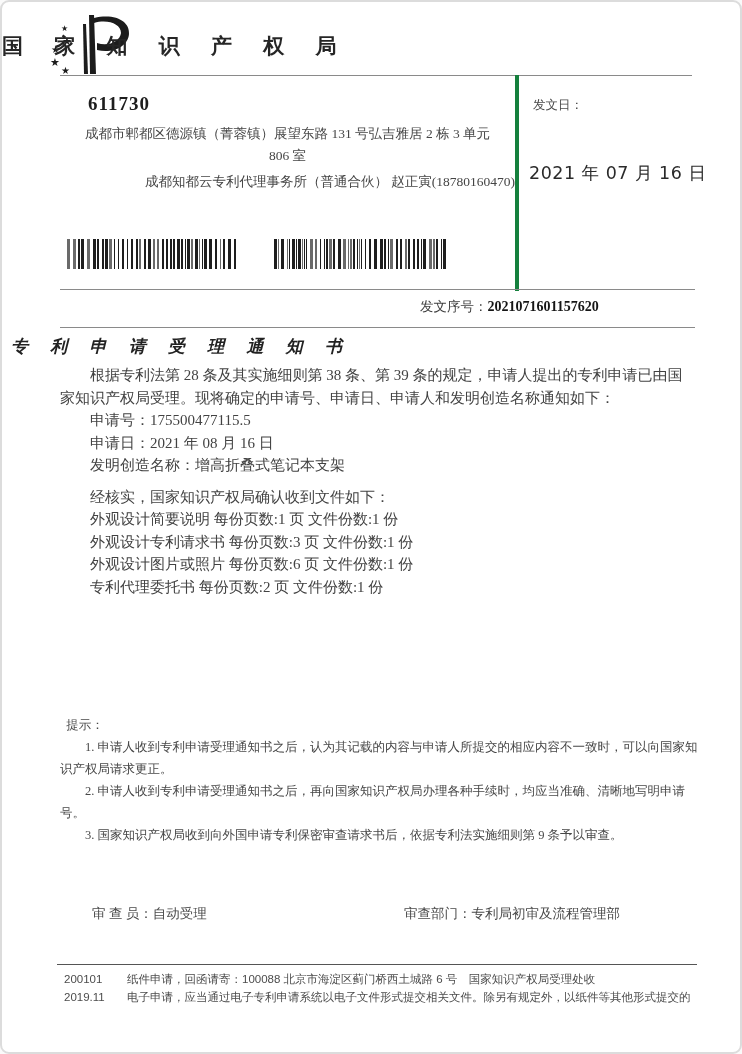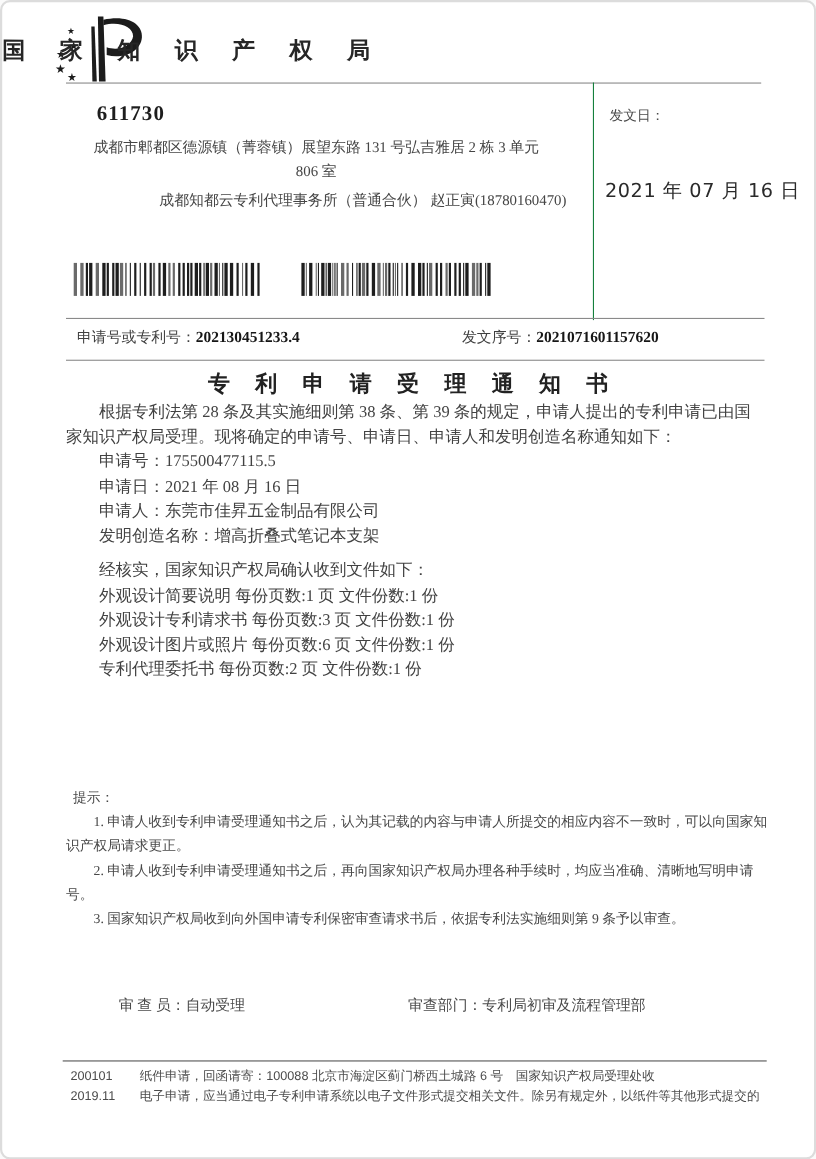--- a/index.html
+++ b/index.html
@@ -22,21 +22,21 @@
     letter-spacing:13px;
     color:#262626;
   }
   .logo{left:46px;top:10px;}
   .hr{height:0;border-top:1px solid #8a8a8a;}
   .hr1{left:58px;top:73px;width:632px;}
   .hr2{left:58px;top:287px;width:635px;}
   .hr3{left:58px;top:325px;width:635px;}
   
   .top-left{left:58px;top:73px;width:455px;height:214px;}
-  .top-right{left:513px;top:73px;width:178px;height:216px;border-left:1px solid #15803d;box-sizing:border-box;margin-left:24px;}
+  .top-right{left:513px;top:73px;width:178px;height:216px;border-left:4px solid #15803d;box-sizing:border-box;}
   .postal{position:absolute;left:28px;top:18px;font-size:19px;font-weight:bold;color:#1d1d1d;letter-spacing:1px;}
   .addr1{position:absolute;left:0;top:50px;width:100%;text-align:center;font-size:13.5px;color:#454545;}
   .addr2{position:absolute;left:0;top:72px;width:100%;text-align:center;font-size:13.5px;color:#454545;}
   .agency{position:absolute;left:0;top:98px;width:100%;text-align:right;font-size:13.5px;color:#454545;}
   .barcode{position:absolute;top:164px;height:30px;display:flex;align-items:stretch;}
   .barcode span{display:block;height:100%;}
   .bc1{left:7px;width:176px;}
   .bc2{left:214px;width:204px;}
   .issue-label{position:absolute;left:14px;top:22px;font-size:12.5px;color:#4a4a4a;}
   .issue-date{
@@ -45,37 +45,37 @@
     font-size:17.5px;font-weight:500;color:#2a2a2a;letter-spacing:0.5px;
     white-space:nowrap;
   }
   
   .refrow{left:58px;top:296px;width:635px;height:24px;font-size:13.5px;}
   .ref-app{position:absolute;left:10px;top:0;white-space:nowrap;}
   .ref-serial{position:absolute;left:360px;top:0;white-space:nowrap;}
   .ref-val{font-weight:bold;color:#161616;font-size:14px;}
   
   .doc-title{
-    left:0;top:333px;width:100%;text-align:center;
-    font-size:20px;font-weight:bold;color:#222;
-    letter-spacing:9px;text-indent:9px;
+    left:0;top:333px;width:100%;text-align:left;
+    font-size:17px;font-weight:bold;color:#222;
+    letter-spacing:9px;text-indent:9px;font-style:italic;
   }
   
   .body{left:58px;top:362px;width:636px;font-size:15px;line-height:22.5px;color:#424242;}
   .body p{margin:0;text-indent:2em;}
   .body .gap{height:9px;}
   .field-list p{margin:0;text-indent:2em;}
   
   .notes{left:58px;top:712px;width:638px;font-size:12.5px;line-height:22px;color:#474747;}
   .notes .label{text-indent:0.5em;margin:0;}
   .notes p.item{margin:0;text-indent:2em;}
   
   .signoff{left:58px;top:903px;width:636px;height:22px;font-size:13.5px;color:#4a4a4a;}
-  .examiner{position:absolute;left:48px;top:0;white-space:nowrap;}
-  .dept{position:absolute;left:311px;top:0;white-space:nowrap;}
+  .examiner{position:absolute;left:32px;top:0;white-space:nowrap;}
+  .dept{position:absolute;left:344px;top:0;white-space:nowrap;}
   
   .hr-footer{left:55px;top:962px;width:640px;border-top:1.5px solid #555;}
   .footer{left:62px;top:969px;width:660px;font-size:11.5px;line-height:17.5px;color:#4c4c4c;
     font-family:"Liberation Sans","DejaVu Sans",sans-serif;}
   .footer .codes{position:absolute;left:0;top:0;}
   .footer .codes div{margin:0;}
   .footer .lines{position:absolute;left:63px;top:0;width:590px;}
   .footer .lines div{white-space:nowrap;}
 </style>
 </head>
@@ -196,33 +196,31 @@
         <span style="width:3px;background:#1e1e1e;margin-right:2px"></span>
       </div>
   </div>
   <div class="abs top-right">
     <div class="issue-label">发文日：</div>
     <div class="issue-date">2021 年 07 月 16 日</div>
   </div>
   <div class="abs hr hr2"></div>
 
   <div class="abs refrow">
-    <span class="ref-app"><span>申请号或专利号：</span><span class="ref-val">202130451233.4</span></span>
     <span class="ref-serial"><span>发文序号：</span><span class="ref-val">2021071601157620</span></span>
   </div>
   <div class="abs hr hr3"></div>
 
   <div class="abs doc-title">专 利 申 请 受 理 通 知 书</div>
 
   <div class="abs body">
     <p>根据专利法第 28 条及其实施细则第 38 条、第 39 条的规定，申请人提出的专利申请已由国家知识产权局受理。现将确定的申请号、申请日、申请人和发明创造名称通知如下：</p>
     <div class="field-list">
         <p>申请号：175500477115.5</p>
         <p>申请日：2021 年 08 月 16 日</p>
-        <p>申请人：东莞市佳昇五金制品有限公司</p>
         <p>发明创造名称：增高折叠式笔记本支架</p>
       </div>
     <div class="gap"></div>
     <p>经核实，国家知识产权局确认收到文件如下：</p>
     <div class="field-list">
         <p>外观设计简要说明  每份页数:1 页  文件份数:1 份</p>
         <p>外观设计专利请求书  每份页数:3 页  文件份数:1 份</p>
         <p>外观设计图片或照片  每份页数:6 页  文件份数:1 份</p>
         <p>专利代理委托书  每份页数:2 页  文件份数:1 份</p>
       </div>

